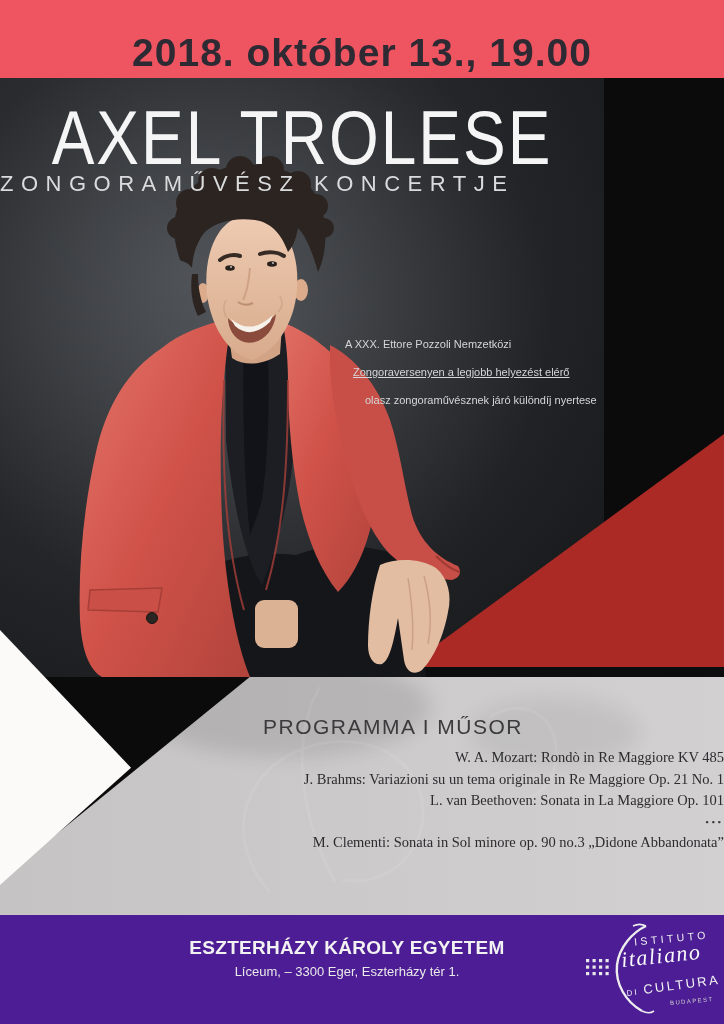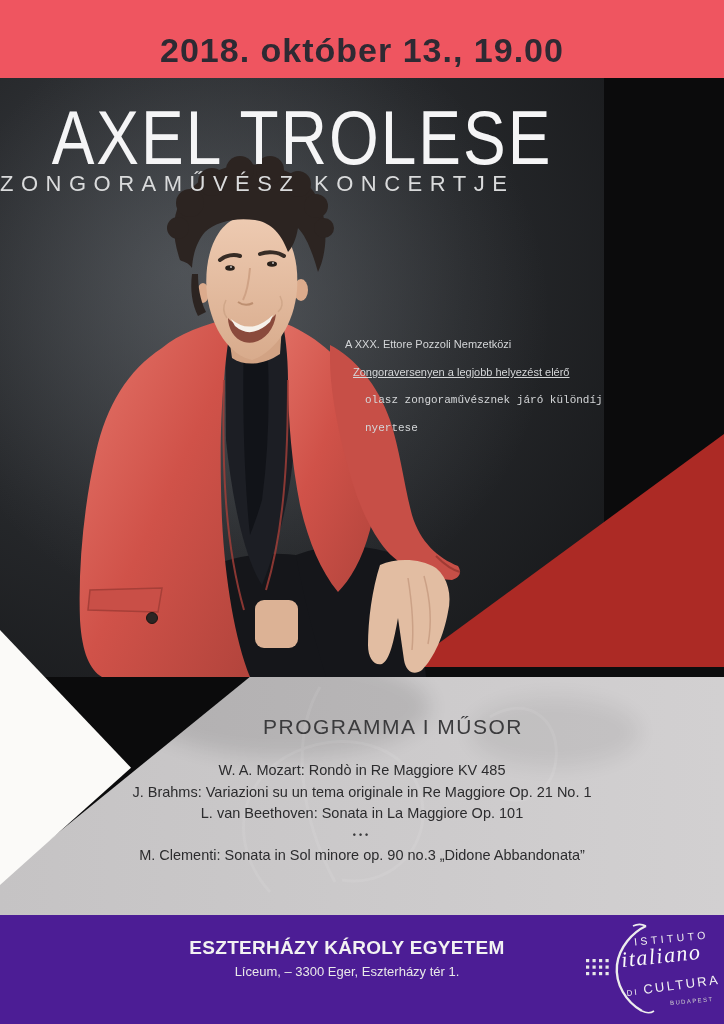--- a/index.html
+++ b/index.html
@@ -2,50 +2,50 @@
 <html><head>
 <meta charset="utf-8">
 <style>
   html,body{margin:0;padding:0;background:#000;}
   .poster{position:relative;width:724px;height:1024px;overflow:hidden;
           font-family:"Liberation Sans",sans-serif;background:#0b0b0c;}
 
   
   .banner{position:absolute;left:0;top:0;width:724px;height:78px;background:#ef5560;}
   .banner .date{position:absolute;left:0;top:31px;width:100%;text-align:center;
-    font-size:34px;font-weight:bold;letter-spacing:1px;color:#2e2a33;}
+    font-size:39px;font-weight:bold;letter-spacing:1px;color:#2e2a33;}
 
   
   .photo{position:absolute;left:0;top:78px;width:604px;height:599px;
     background:
       radial-gradient(circle at 240px 240px, rgba(140,146,152,.28), rgba(0,0,0,0) 310px),
       radial-gradient(ellipse at 30% 32%, #3e4145 0%, #26282b 48%, #141517 100%);}
   .photo svg{position:absolute;left:0;top:0;}
   .title{position:absolute;left:0;top:16px;width:100%;text-align:center;
     font-size:64px;font-weight:300;letter-spacing:2px;color:#f5f5f6;
     transform:scaleY(1.18);transform-origin:top center;white-space:nowrap;}
   .subtitle{position:absolute;left:0;top:93px;width:100%;text-align:left;
     font-size:22px;font-weight:400;letter-spacing:7.5px;color:#dadbdc;white-space:nowrap;}
   .award{position:absolute;left:345px;top:252px;font-size:11px;line-height:28px;color:#d4d6d8;}
   .award .l1{margin-left:0;}
   .award .l2{margin-left:8px;text-decoration:underline;}
-  .award .l3{margin-left:20px;font-family:Liberation Mono, monospace;}
+  .award .l3{margin-left:20px;}
 
   
   .panel{position:absolute;left:0;top:677px;width:724px;height:238px;
     background:linear-gradient(90deg,#c5c3c4,#d2d0d1);
     clip-path:polygon(0 85.3%, 34.5% 0, 100% 0, 100% 100%, 0 100%);}
   .ghost{position:absolute;background:#000;border-radius:50%;filter:blur(10px);}
   .g1{left:140px;top:-20px;width:290px;height:100px;opacity:.10;}
   .g2{left:470px;top:20px;width:170px;height:70px;opacity:.06;}
   .watermark{position:absolute;left:170px;top:0;opacity:.55;}
   .prog-head{position:absolute;left:0;top:38px;width:100%;text-align:center;
     font-size:21px;letter-spacing:1.5px;color:#3b3b3d;padding-left:31px;}
-  .prog-list{position:absolute;left:0;top:83px;width:100%;text-align:center;
-    font-size:14.5px;line-height:21.5px;color:#2c2c2e;}
+  .prog-list{position:absolute;left:0;top:70px;width:100%;text-align:right;
+    font-size:14.5px;line-height:21.5px;color:#2c2c2e;font-family:Liberation Serif, serif;}
   .prog-sep{font-size:9px;letter-spacing:3px;font-weight:bold;line-height:20px;color:#3a3a3c;}
 
   
   .white-tri{position:absolute;left:0;top:630px;width:131px;height:255px;background:#fbfaf8;
     clip-path:polygon(0 0, 100% 54%, 0 100%);}
 
   
   .footer{position:absolute;left:0;top:915px;width:724px;height:140px;background:#4c1d95;padding-left:28px;}
   .footer-text{position:absolute;left:0;top:22px;width:724px;padding-right:30px;
     box-sizing:border-box;text-align:center;color:#f2f2f2;}

